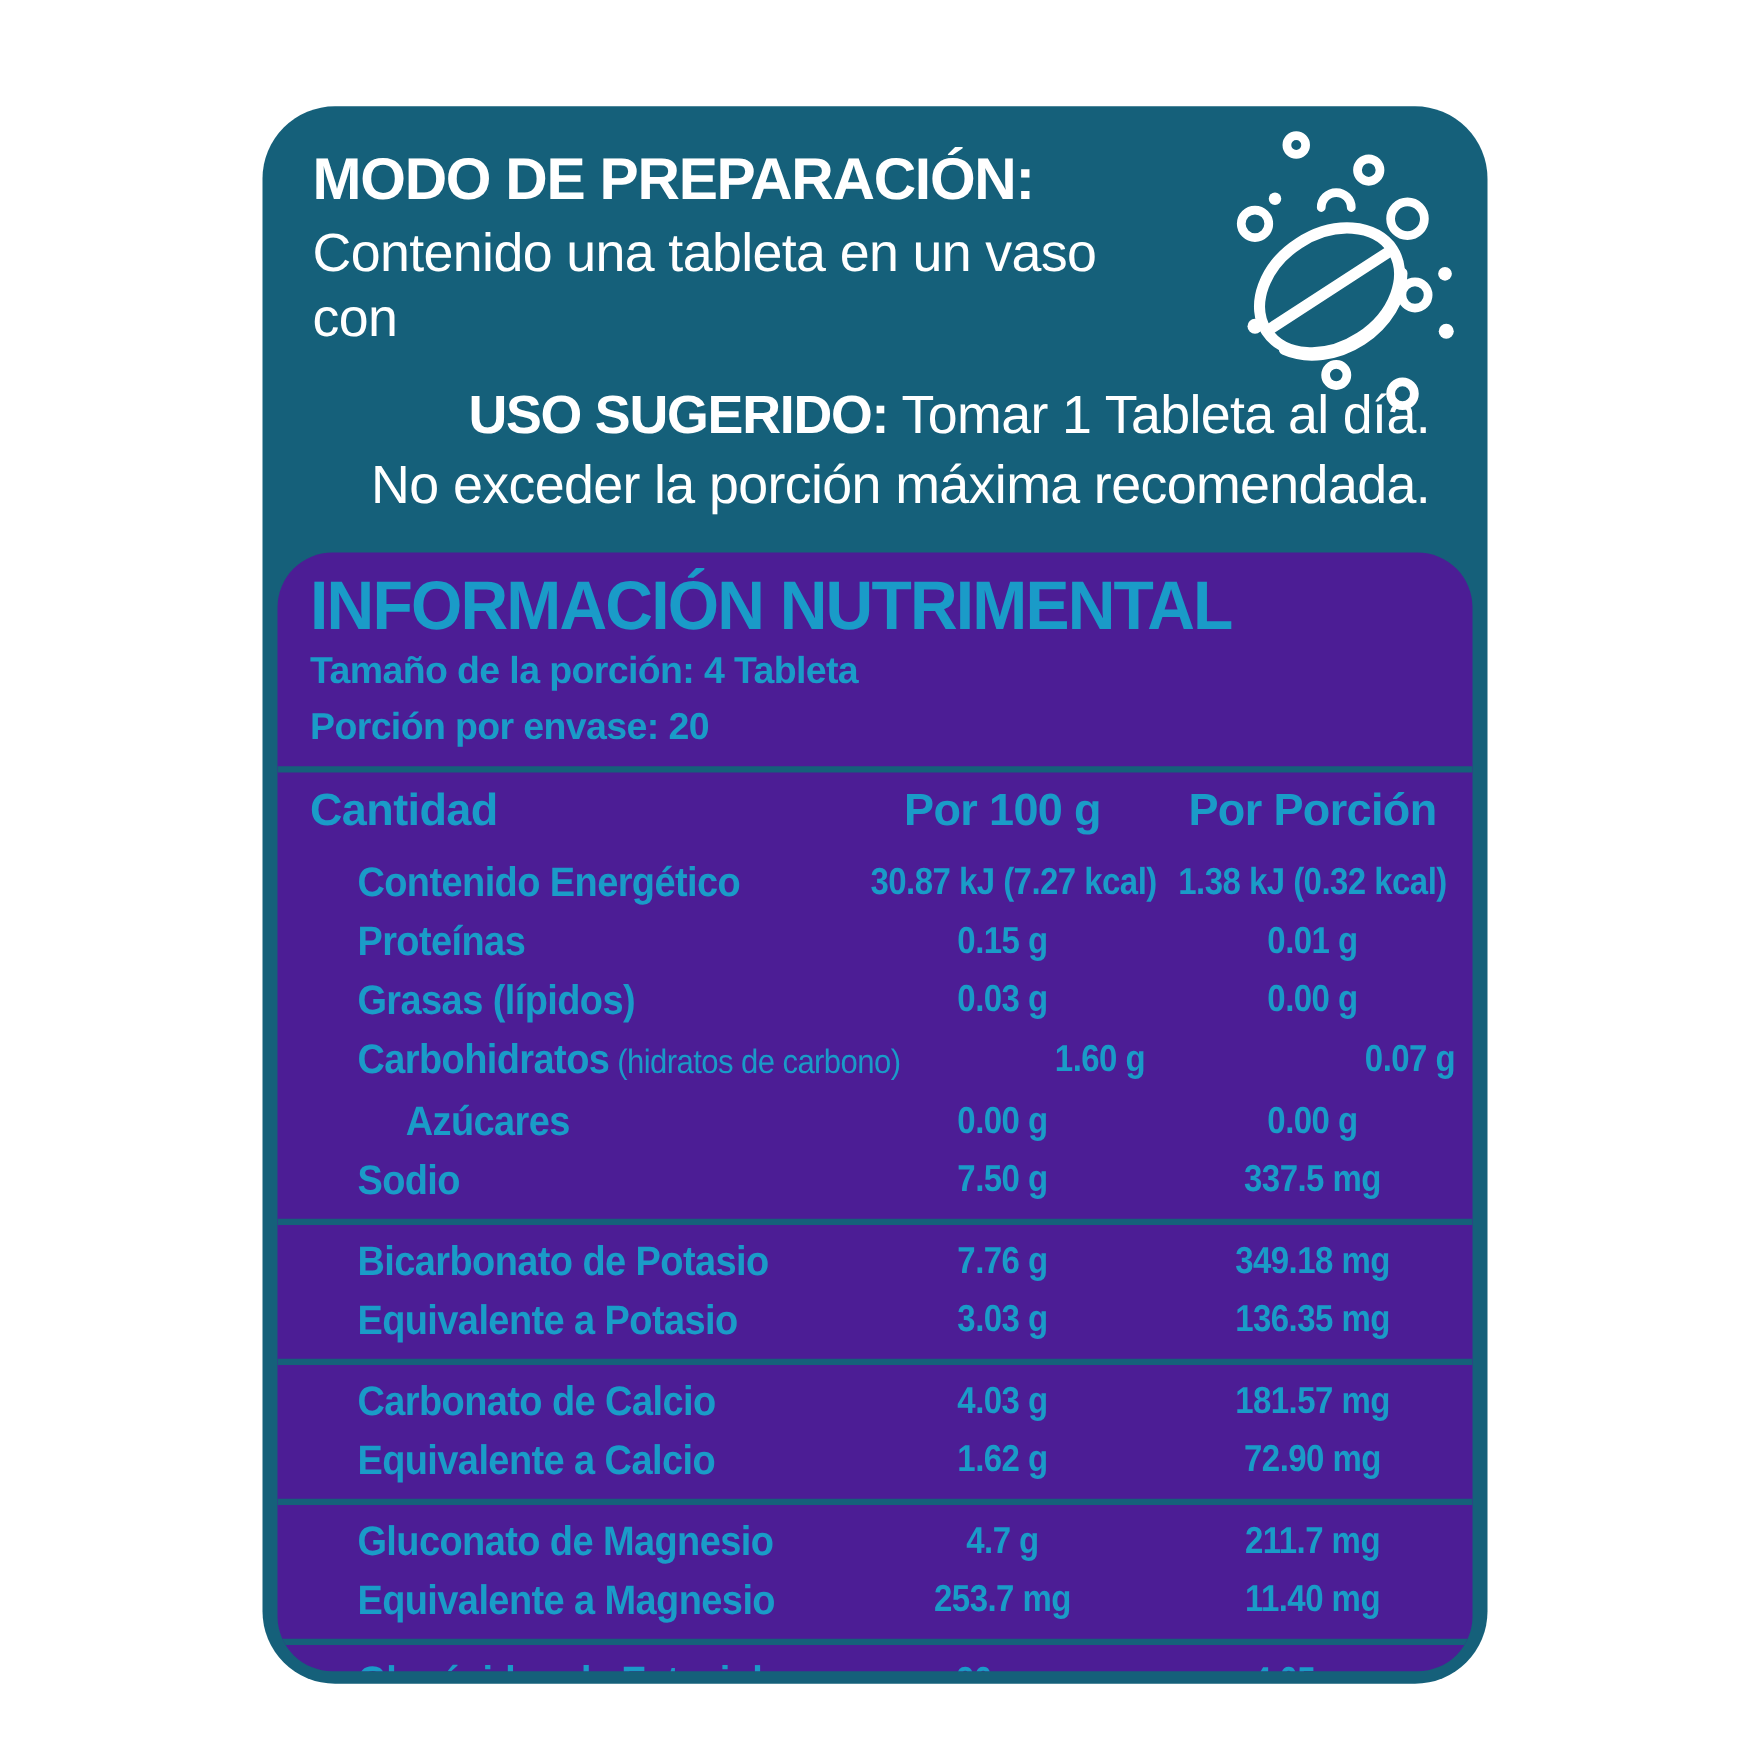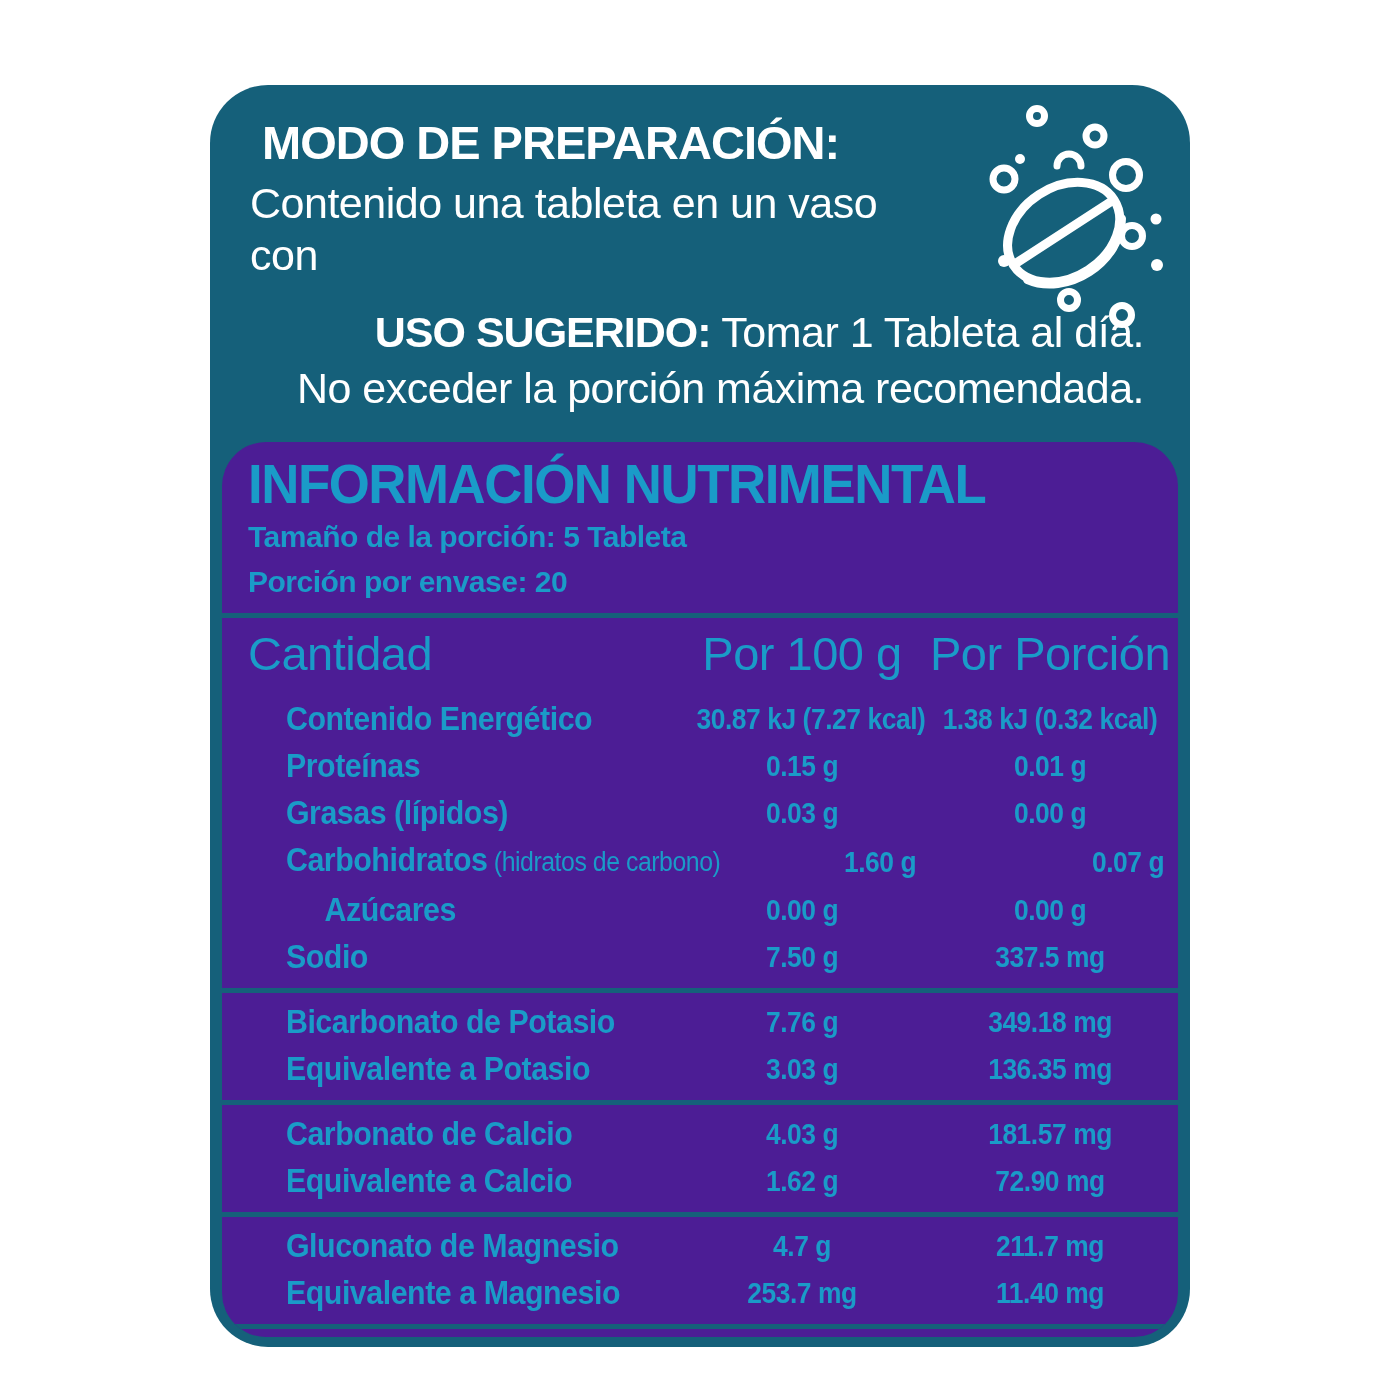--- a/index.html
+++ b/index.html
@@ -8,21 +8,21 @@
     font-family:"Liberation Sans", sans-serif;
     -webkit-font-smoothing:antialiased;
   }
   .card{
     position:absolute;left:210px;top:85px;width:980px;height:1262px;
     background:var(--teal,#15607A);border-radius:58px;
   }
   
   .prep{position:relative;color:#fff;padding:30px 40px 0 40px;}
   .prep-title{
-    margin:0 0 8px 12px;font-size:47px;font-weight:bold;letter-spacing:-1px;
+    margin:0 0 8px 0;font-size:47px;font-weight:bold;letter-spacing:-1px;
     white-space:nowrap;
   }
   .prep-body{
     margin:0 0 24px 0;font-size:43px;font-weight:normal;line-height:1.2;
     letter-spacing:-0.5px;max-width:700px;
   }
   .uso{margin:6px;font-size:43px;line-height:1.3;letter-spacing:-0.5px;text-align:right;}
   .uso .uso-label{font-weight:bold;letter-spacing:-1px;}
   .tablet-icon{position:absolute;top:14px;right:26px;}
   
@@ -39,21 +39,21 @@
   .serving{
     margin-left:26px;font-size:30px;font-weight:bold;line-height:1.5;
     letter-spacing:-0.5px;white-space:nowrap;
   }
   .rule{border-top:5px solid var(--teal,#15607A);width:100%;}
   .rule.first{margin-top:9px;}
   .thead,.trow{
     display:grid;grid-template-columns:1fr 240px 256px;align-items:center;
   }
   .thead{padding:8px 0;}
-  .th{font-size:47px;font-weight:normal;letter-spacing:-0.5px;line-height:1.2;}
+  .th{font-size:36px;font-weight:bold;letter-spacing:-0.5px;line-height:1.2;}
   .th.lead{padding-left:26px;}
   .th.center{text-align:center;white-space:nowrap;}
   .tgroup{padding:5px 0 8px 0;margin-left:40px;}
   .trow{line-height:47px;}
   .lbl{
     padding-left:26px;font-size:33px;font-weight:bold;letter-spacing:-0.5px;
     white-space:nowrap;transform:scaleX(0.92);transform-origin:left center;
   }
   .lbl small{font-size:27px;font-weight:normal;letter-spacing:-0.5px;}
   .trow.indent .lbl{padding-left:68px;}
@@ -95,21 +95,21 @@
         <circle cx="44" cy="60" r="5"></circle>
         <circle cx="180" cy="120" r="5.5"></circle>
         <circle cx="28" cy="162" r="6"></circle>
         <circle cx="181" cy="166" r="6"></circle>
       </g>
     </svg>
   </div>
 
   <div class="nbox">
     <h2 class="n-title">INFORMACIÓN NUTRIMENTAL</h2>
-    <div class="serving">Tamaño de la porción: 5 Tableta</div>
+    <div class="serving">Tamaño de la porción: 4 Tableta</div>
     <div class="serving">Porción por envase: 20</div>
 
     <div class="rule first"></div>
 
     <div class="thead">
       <div class="th lead">Cantidad</div>
       <div class="th center">Por 100 g</div>
       <div class="th center">Por Porción</div>
     </div>
 

